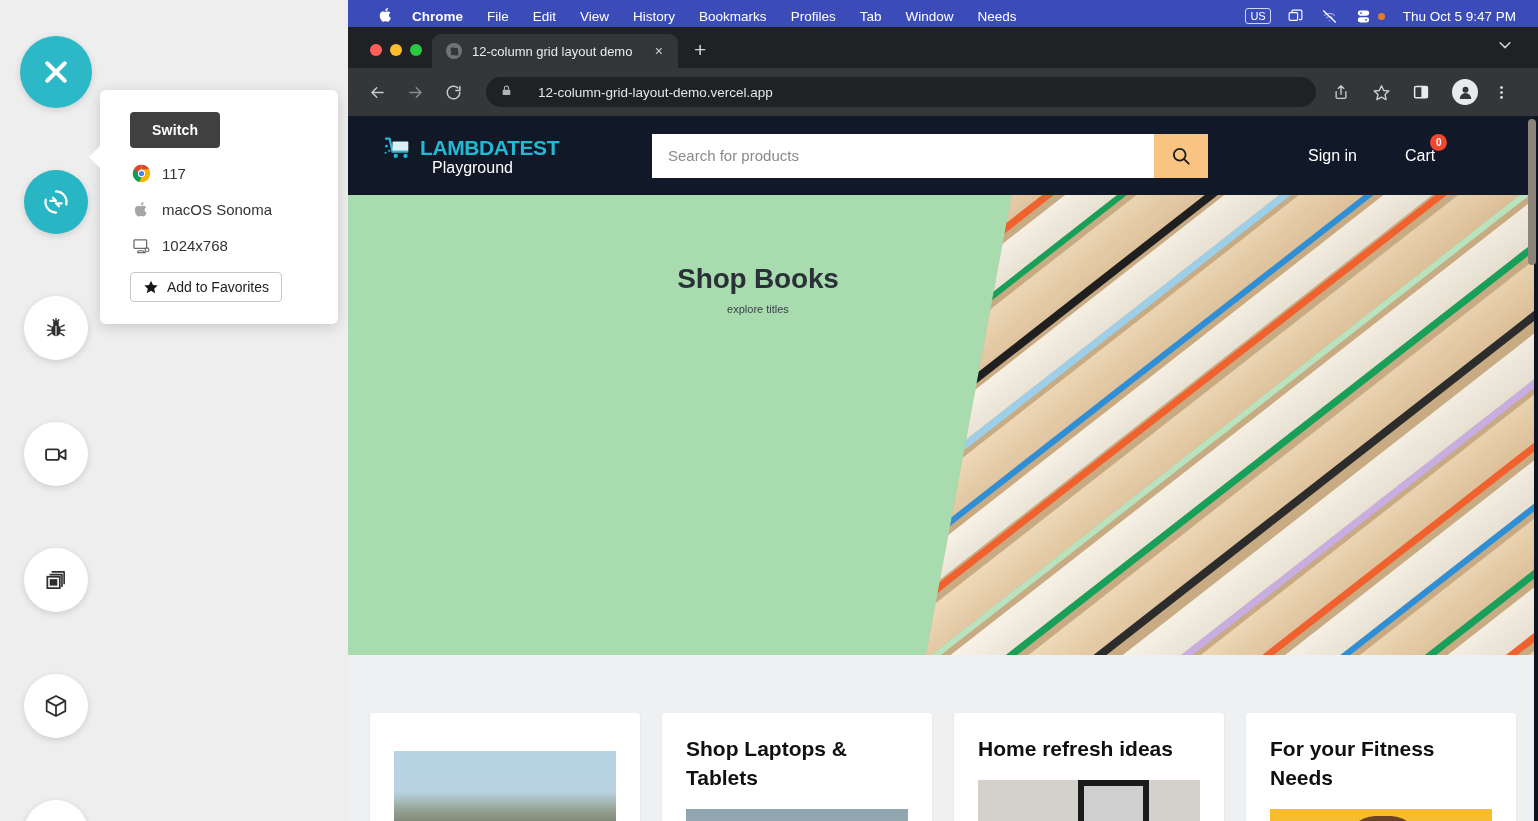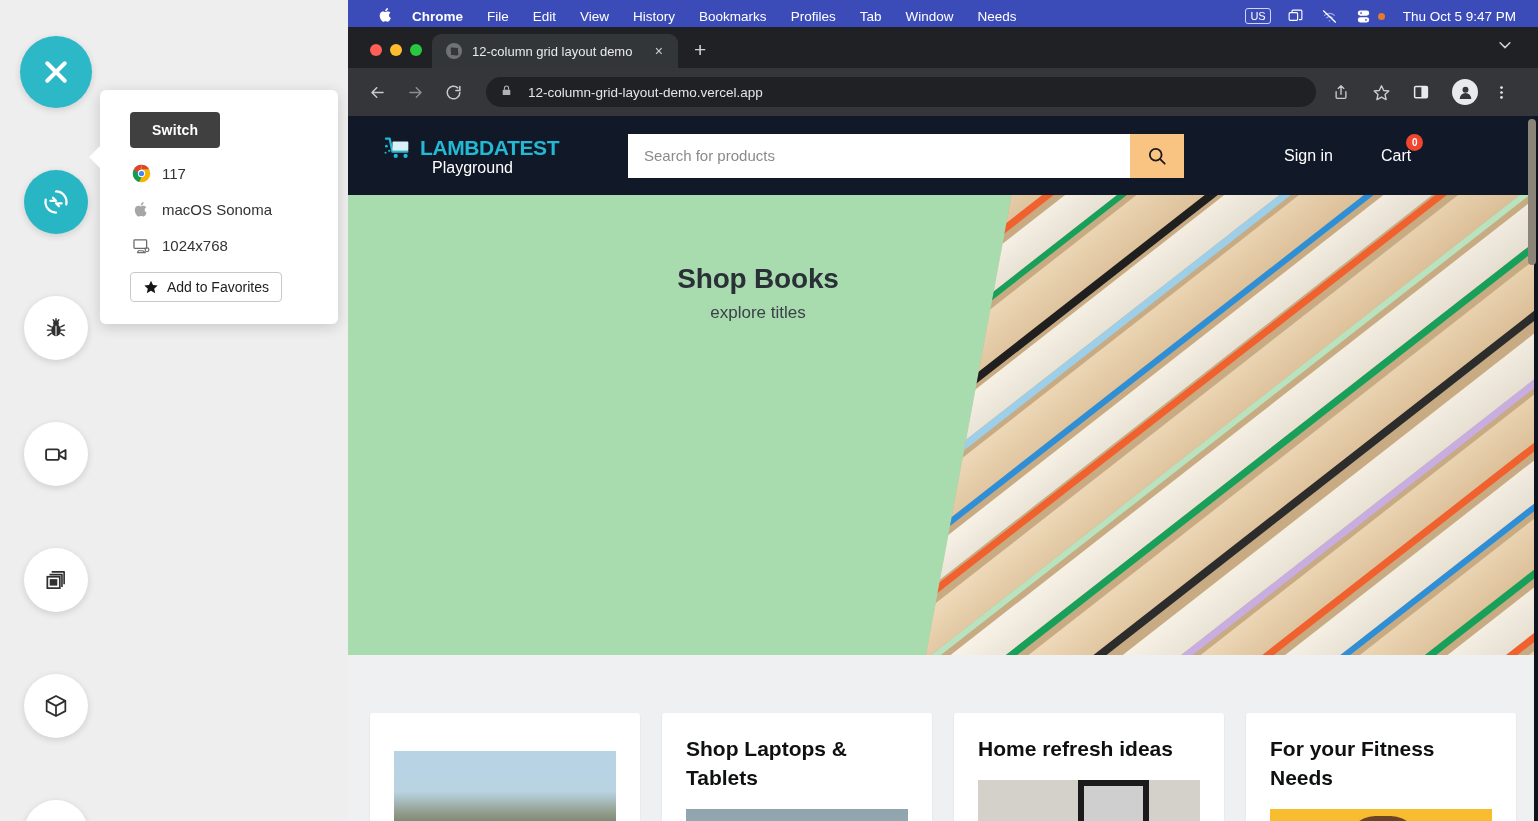--- a/index.html
+++ b/index.html
@@ -102,58 +102,58 @@
   .tab-close { color: #cfd2d4; font-size: 14px; cursor: pointer; padding: 0 3px;}
   .newtab { color: #cfd2d4; font-size: 21px; margin: 0 0 8px 16px; cursor: pointer; line-height: 1;}
   .chev-down { position: absolute; right: 24px; bottom: 10px; color: #cfd2d4; cursor: pointer;}
 
   #toolbar { height: 48px; background: #35363a; display: flex; align-items: center; padding: 0 14px; }
   .tb-ico { width: 30px; height: 30px; display: flex; align-items: center; justify-content: center;
             color: #c9ccce; margin-right: 8px; cursor: pointer;}
   .omnibox {
     flex: 1; height: 30px; background: #202124; border-radius: 16px;
     display: flex; align-items: center; padding: 0 14px; margin: 0 10px;
-    color: #e3e5e7; font-size: 13.5px; gap: 15px; cursor: text;
+    color: #e3e5e7; font-size: 13.5px; gap: 25px; cursor: text;
   }
   .tb-right { display: flex; align-items: center; gap: 2px; }
   .avatar-ico { width: 26px; height: 26px; border-radius: 50%; background: #e8eaed;
                 display:flex;align-items:center;justify-content:center; margin: 0 6px;}
 
   
   #viewport { position: absolute; left: 0; top: 89px; width: 1190px; height: 705px;
               background: #eff0f1; overflow: hidden;}
 
   
   #lt-header { height: 79px; background: #111827; display: flex; align-items: center;
                padding: 0 0 0 36px; position: relative; }
   .lt-logo { display: flex; flex-direction: column; width: 190px; }
   .lt-logo-row { display: flex; align-items: center; gap: 6px;}
   .lt-name { color: #23b9d4; font-weight: bold; font-size: 21px; letter-spacing: -0.4px;
              font-family: "Liberation Sans", sans-serif;}
   .lt-sub { color: #ffffff; font-size: 16px; margin-left: 48px; margin-top: -3px;}
-  .lt-search-wrap { display: flex; margin-left: 54px; justify-content: center; }
+  .lt-search-wrap { display: flex; margin-left: 78px; justify-content: center; }
   .lt-search {
     width: 502px; height: 44px; background: #fff; border: none; outline: none;
     font-size: 15px; padding: 0 16px; color: #222;
     font-family: "Liberation Sans", sans-serif;
   }
   .lt-search::placeholder { color: #8a8a8a; }
   .lt-search-btn { width: 54px; height: 44px; background: #f9c481; border: none; cursor: pointer;
                    display:flex;align-items:center;justify-content:center;}
   .lt-nav { display: flex; align-items: center; gap: 48px; margin-left: 100px; }
   .lt-link { color: #fff; font-size: 16px; cursor: pointer; position: relative; }
   .cart-badge { position: absolute; top: -13px; right: -12px; background: #f0452e; color:#fff;
                 font-size: 10px; width: 17px; height: 17px; border-radius: 50%;
                 display:flex;align-items:center;justify-content:center; font-weight: bold;}
 
   
   #hero { position: relative; height: 460px; background: #a8dcae; overflow: hidden; }
   #hero-text { position: absolute; left: 0; top: 68px; width: 820px; text-align: center; }
   #hero-title { font-size: 28px; font-weight: bold; color: #2b3038; letter-spacing: -.2px;}
-  #hero-sub { font-size: 17px; color: #3a4149; margin-top: 8px;}
+  #hero-sub { font-size: 11px; color: #3a4149; margin-top: 8px;}
   #hero-img { position: absolute; right: 0; top: 0; width: 612px; height: 460px;
               clip-path: polygon(14% 0, 100% 0, 100% 100%, 0 100%); overflow: hidden;}
 
   
   #cards { display: flex; gap: 22px; padding: 58px 22px 0 22px; }
   .card { flex: 1; background: #fff; border-radius: 3px; box-shadow: 0 1px 2px rgba(0,0,0,.10);
           padding: 22px 24px 0 24px; height: 200px; overflow: hidden; }
   .card-title { font-size: 21px; font-weight: bold; color: #0f1111; line-height: 1.38; }
   .card-img { margin-top: 16px; height: 90px; width: 100%; }
 

